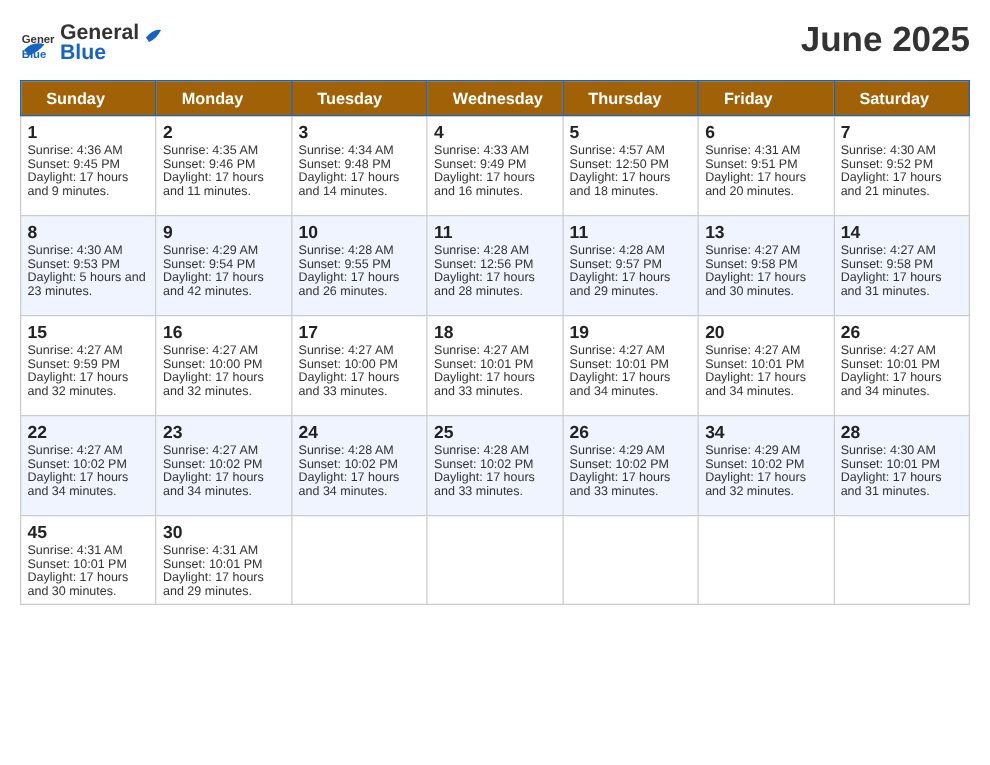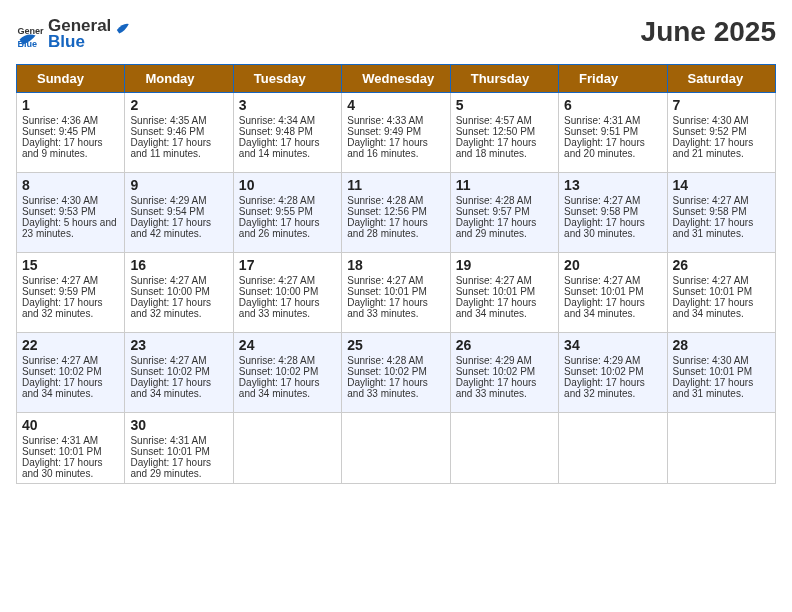--- a/index.html
+++ b/index.html
@@ -285,21 +285,21 @@
       </td>
         <td>
         <span class="day-number">28</span>
         <span>Sunrise: 4:30 AM</span><br>
         <span>Sunset: 10:01 PM</span><br>
         <span>Daylight: 17 hours and 31 minutes.</span>
       </td>
       </tr>
       <tr>
         <td>
-        <span class="day-number">40</span>
+        <span class="day-number">45</span>
         <span>Sunrise: 4:31 AM</span><br>
         <span>Sunset: 10:01 PM</span><br>
         <span>Daylight: 17 hours and 30 minutes.</span>
       </td>
         <td>
         <span class="day-number">30</span>
         <span>Sunrise: 4:31 AM</span><br>
         <span>Sunset: 10:01 PM</span><br>
         <span>Daylight: 17 hours and 29 minutes.</span>
       </td>

